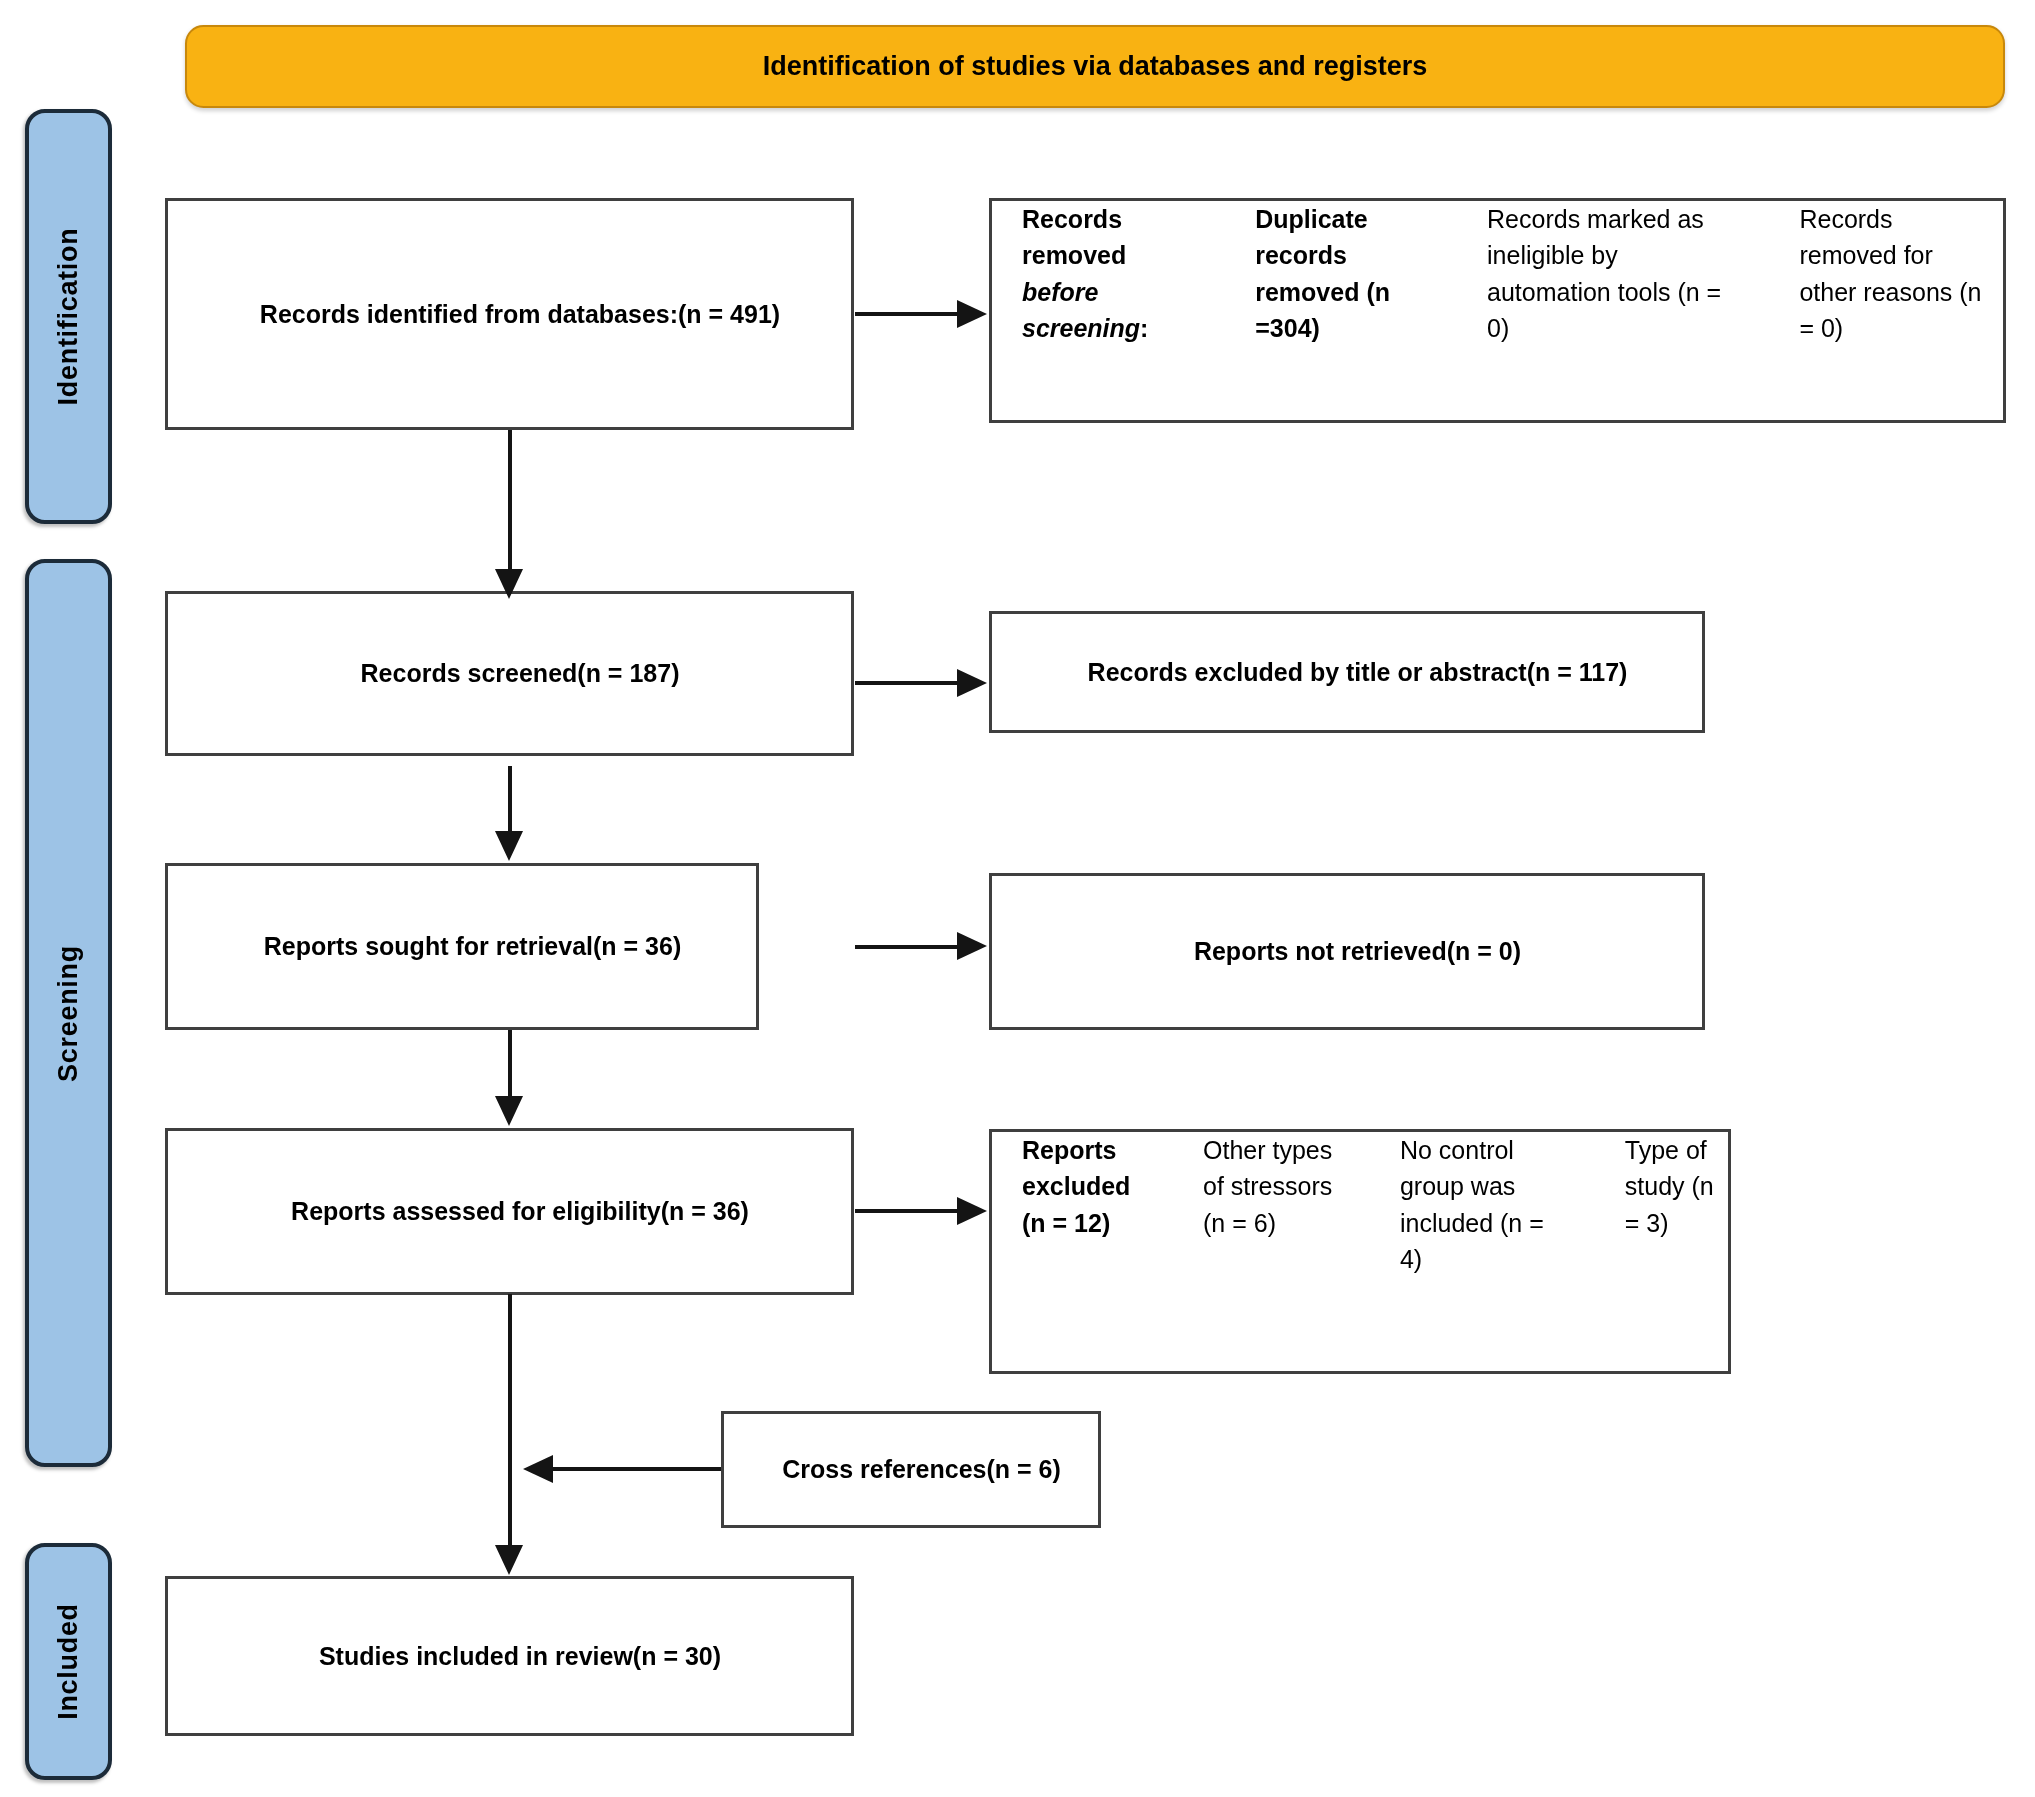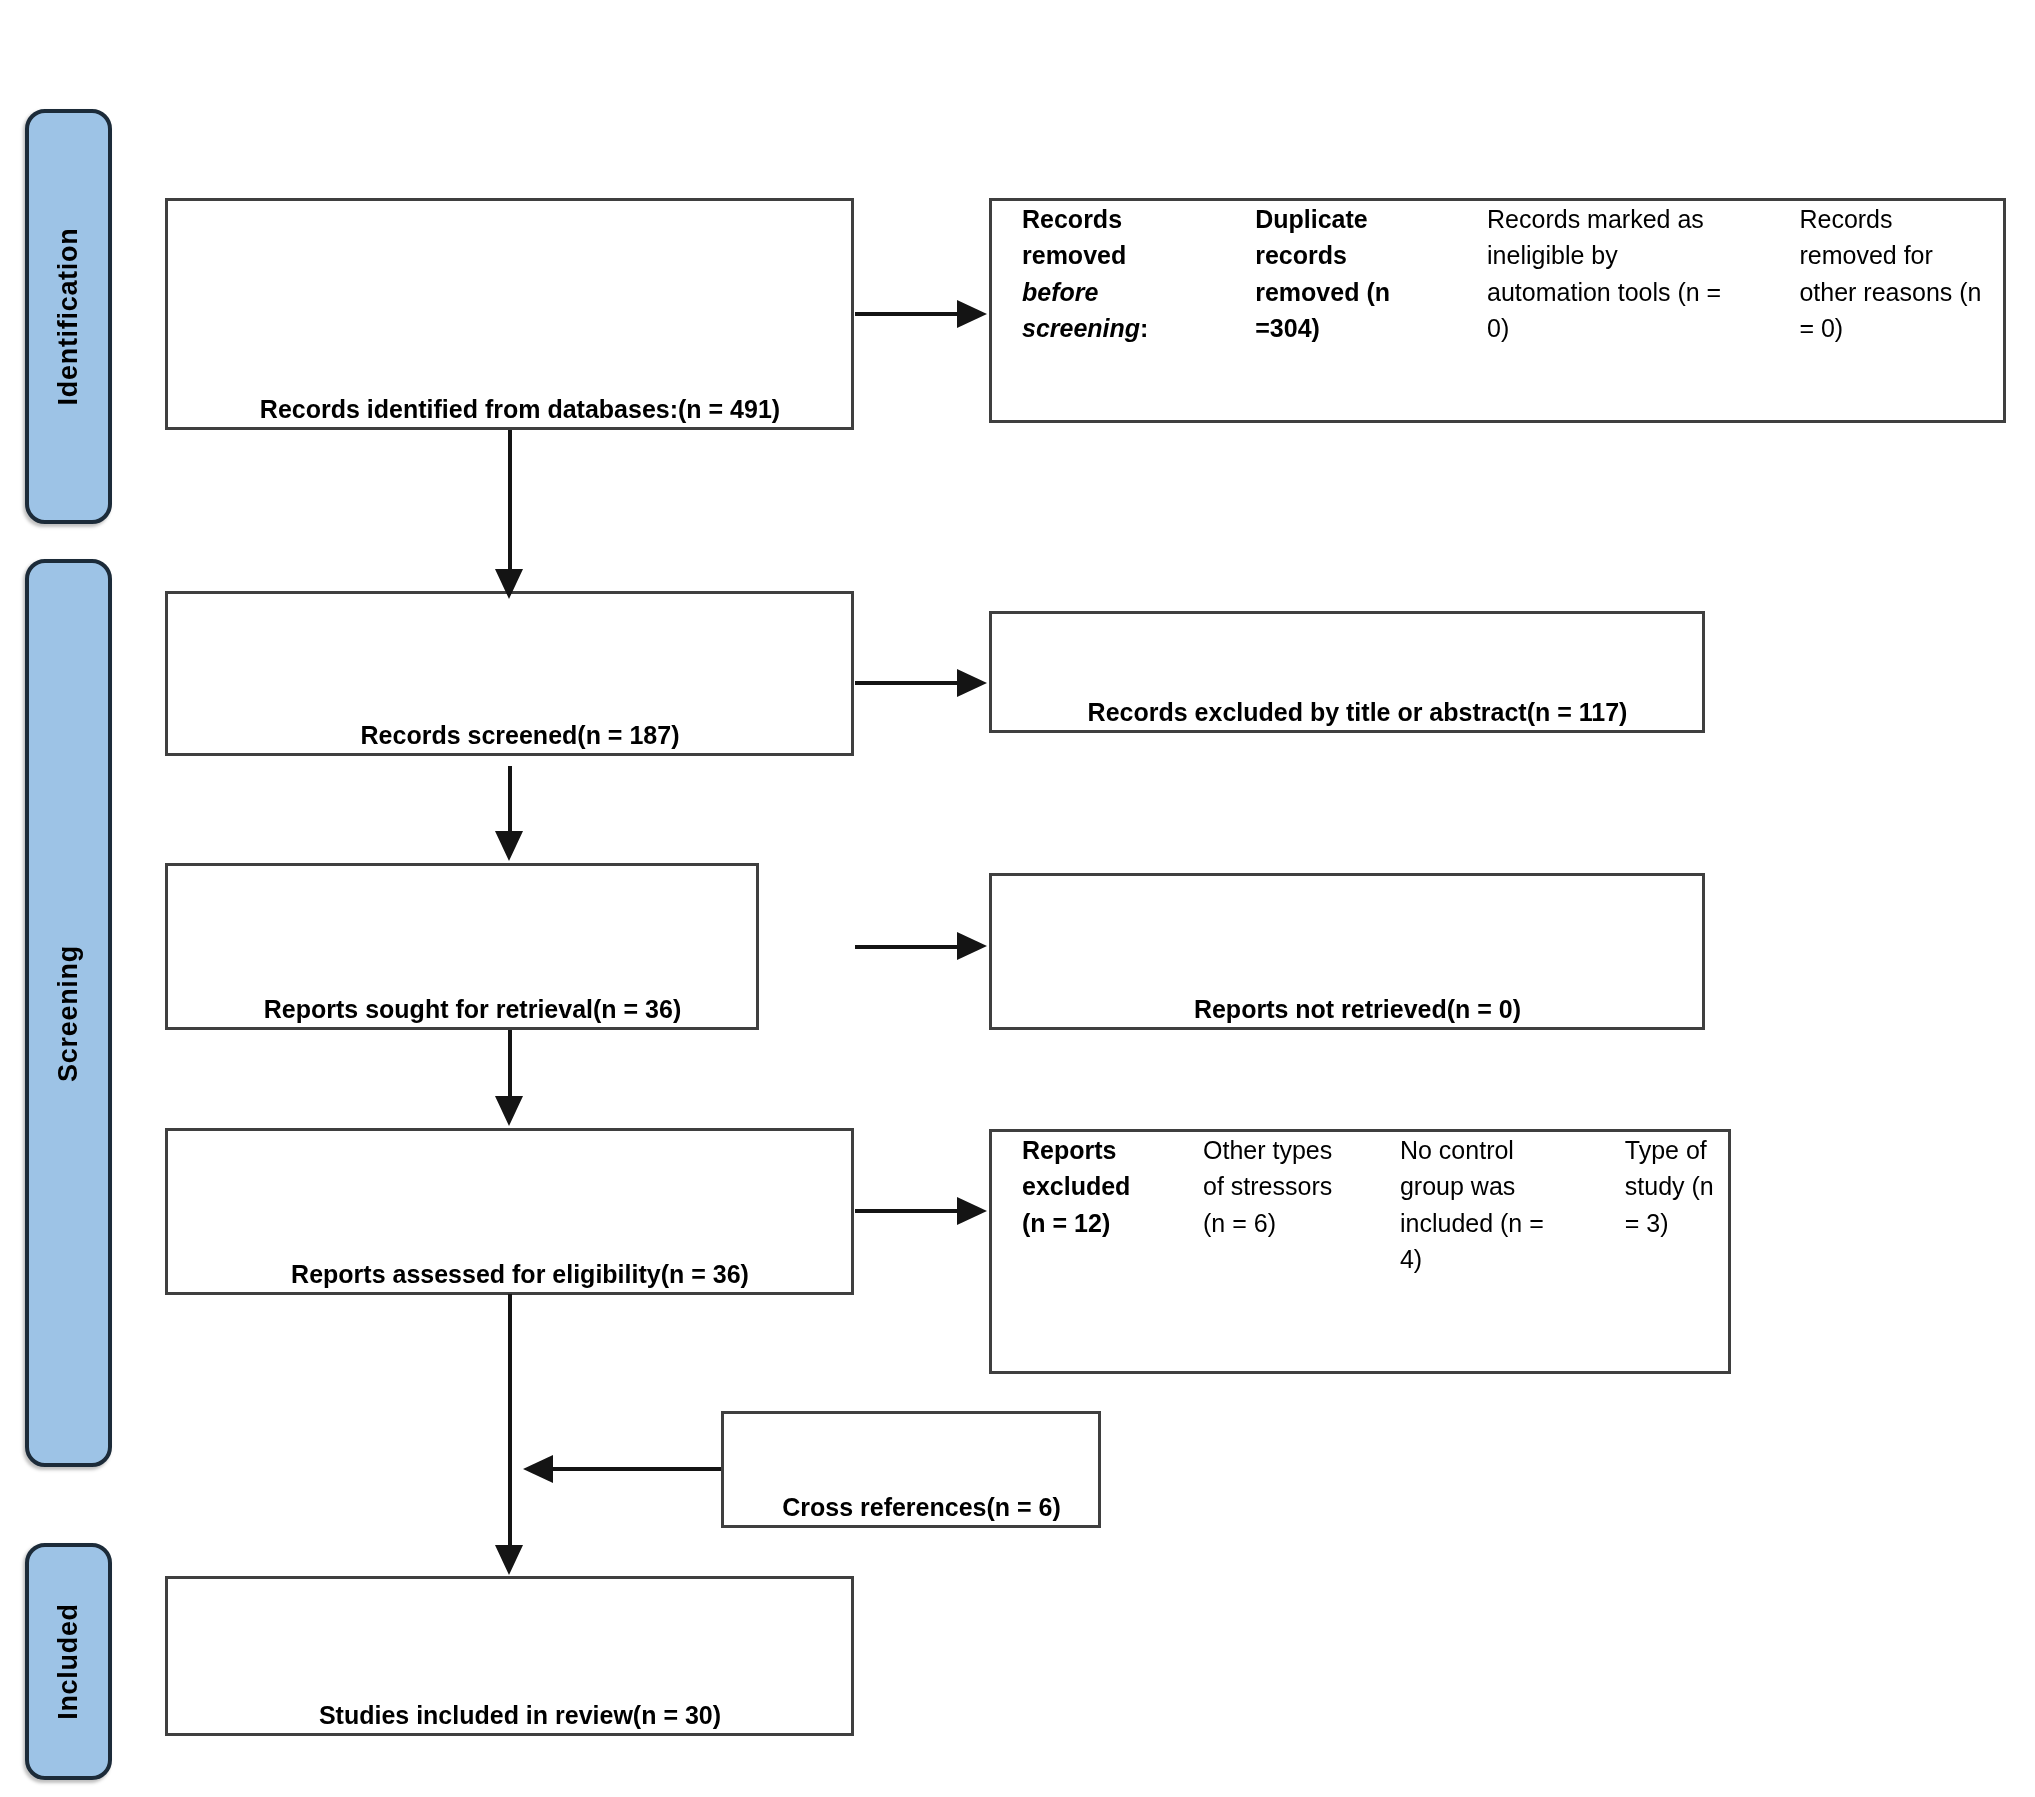--- a/index.html
+++ b/index.html
@@ -41,21 +41,21 @@
   #stage-included{top:1543px;height:237px;}
   
   .box{
     position:absolute;
     background:var(--box-fill,#ffffff);
     border:3.3px solid var(--box-border,#3F3F3F);
     box-sizing:border-box;
     display:flex;flex-direction:row;justify-content:center;
     font-size:25px;font-weight:bold;line-height:1.45;
   }
-  .box.centered{align-items:flex-end;text-align:center;padding-left:21px;}
+  .box.centered{align-items:center;text-align:center;padding-left:21px;}
   .box.leftalign{align-items:flex-start;text-align:left;padding-left:30px;padding-right:13.2px;}
   .box .indent{padding-left:61px;}
   .box .normal{font-weight:normal;}
   #box-identified{left:165px;top:198px;width:689px;height:232px;}
   #box-removed{left:989px;top:198px;width:1017px;height:225px;}
   #box-screened{left:165px;top:591px;width:689px;height:165px;}
   #box-excluded-title{left:989px;top:611px;width:716px;height:122px;}
   #box-sought{left:165px;top:863px;width:594px;height:167px;}
   #box-not-retrieved{left:989px;top:873px;width:716px;height:157px;}
   #box-assessed{left:165px;top:1128px;width:689px;height:167px;}
@@ -80,20 +80,23 @@
     position:absolute;width:0;height:0;left:523px;
     border-top:14.6px solid transparent;border-bottom:14.6px solid transparent;
     border-right:30px solid var(--arrow,#141414);
   }
 </style>
 </head>
 <body>
 
 <div id="canvas">
 
+  <div class="banner">
+    <span>Identification of studies via databases and registers</span>
+  </div>
 
   <div class="stage" id="stage-identification">
     <span>Identification</span>
   </div>
   <div class="stage" id="stage-screening">
     <span>Screening</span>
   </div>
   <div class="stage" id="stage-included">
     <span>Included</span>
   </div>

